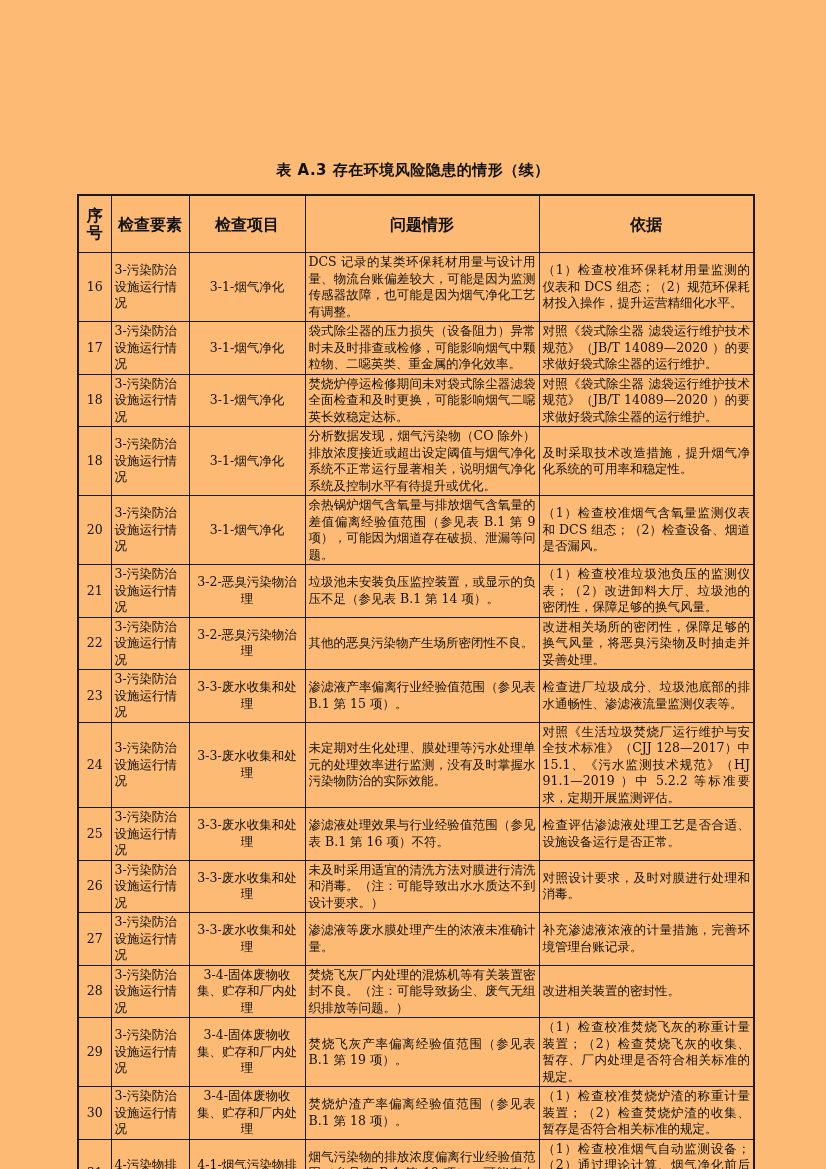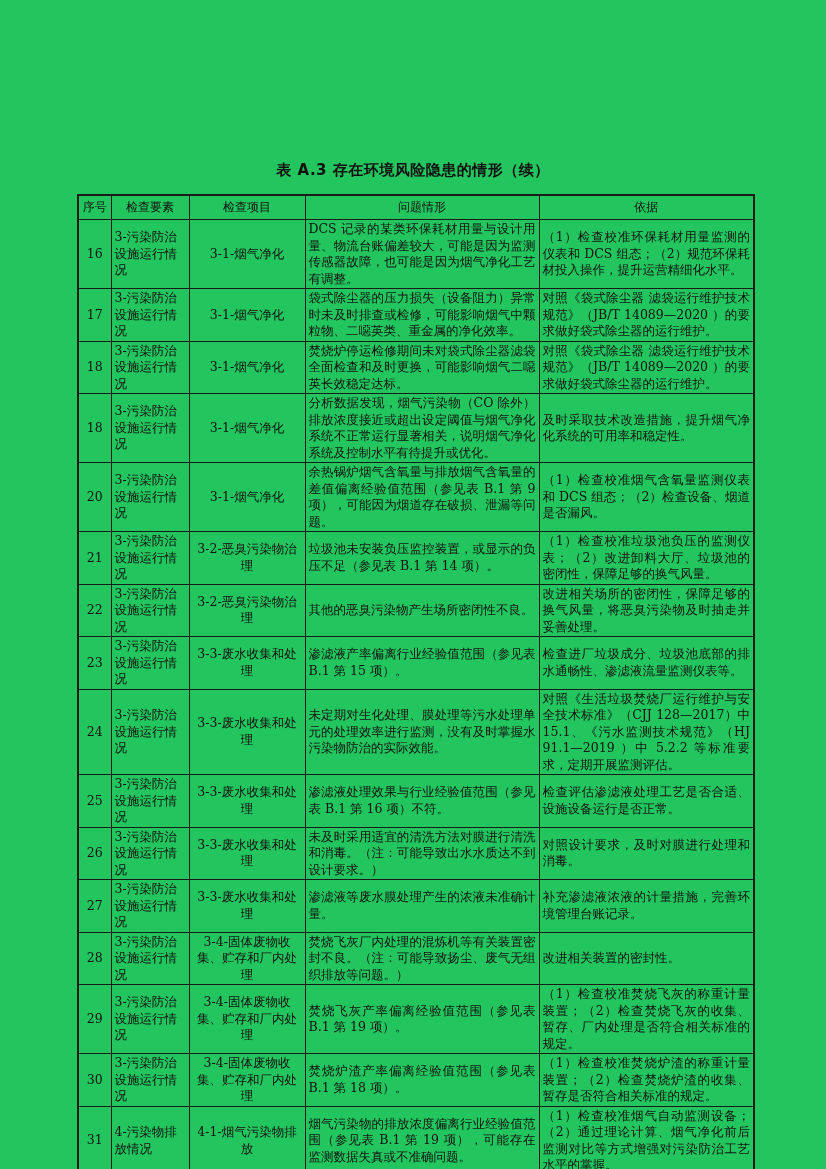--- a/index.html
+++ b/index.html
@@ -4,21 +4,21 @@
 <style>
   html, body {
     margin: 0;
     padding: 0;
     background: #ffffff;
   }
   .page {
     position: relative;
     width: 826px;
     height: 1169px;
-    background: #22c55e;
+    background: #fdba74;
     color: #111111;
     font-family: "DejaVu Serif", "Liberation Serif", serif;
     overflow: hidden;
   }
   .doc-title {
     position: absolute;
     top: 161px;
     left: 0;
     width: 100%;
     text-align: center;
@@ -37,24 +37,24 @@
     border: 2px solid #1a1a1a;
   }
   .risk-table th,
   .risk-table td {
     border: 1px solid #1a1a1a;
     box-sizing: border-box;
     overflow: hidden;
   }
   .risk-table th {
     font-family: "DejaVu Sans", "Liberation Sans", sans-serif;
-    font-weight: normal;
-    font-size: 12px;
+    font-weight: bold;
+    font-size: 16px;
     text-align: center;
-    padding: 3px 1px;
+    padding: 11px 1px;
     line-height: 17px;
   }
   .risk-table td {
     font-size: 12.5px;
     line-height: 16.5px;
     padding: 1px 3px;
     vertical-align: middle;
   }
   td.col-no { text-align: center; }
   td.col-element { text-align: left; margin-left: 20px; }

